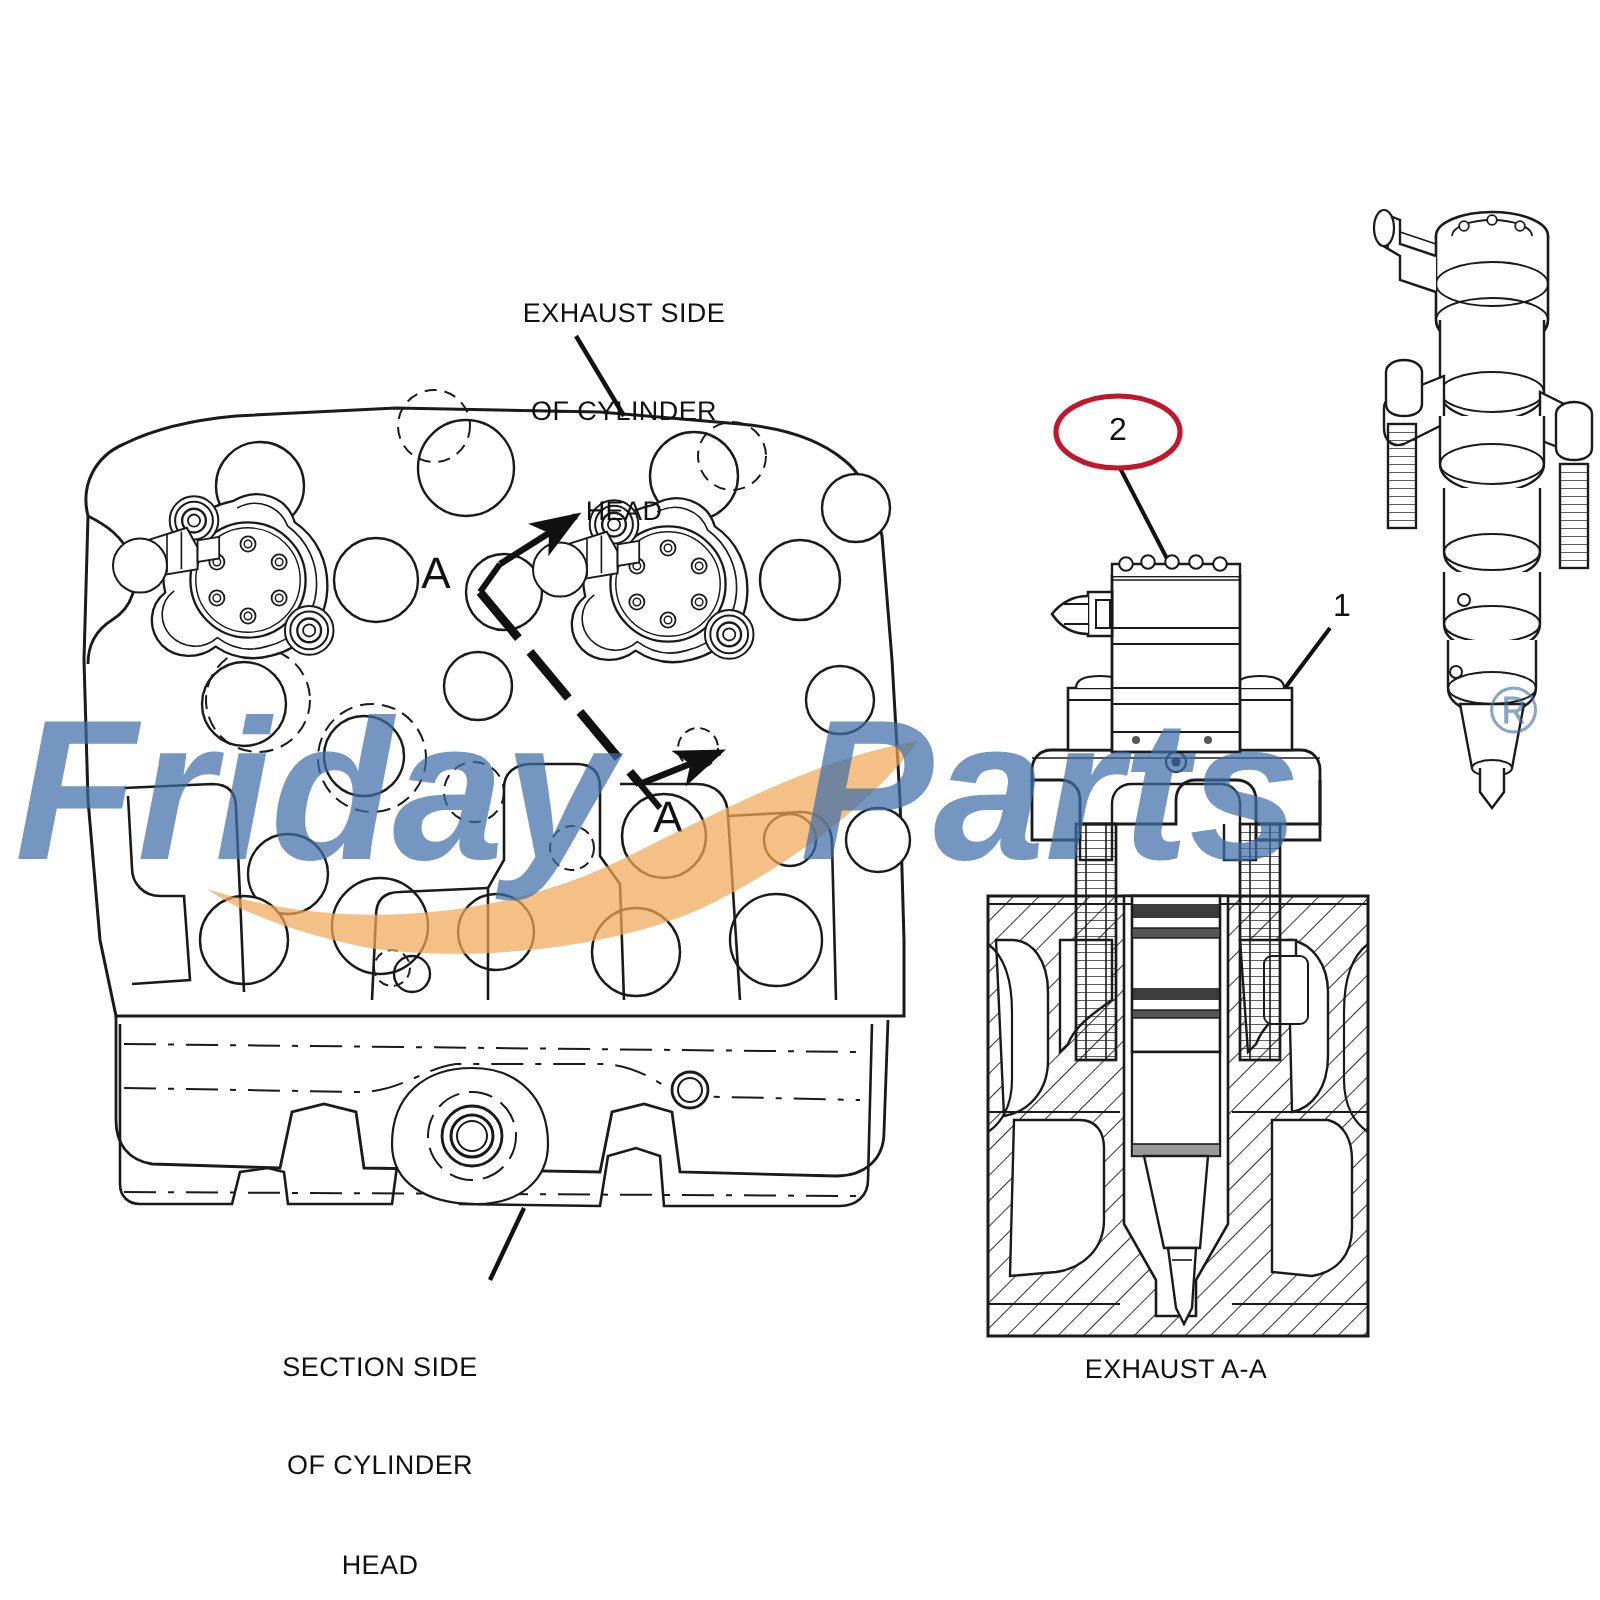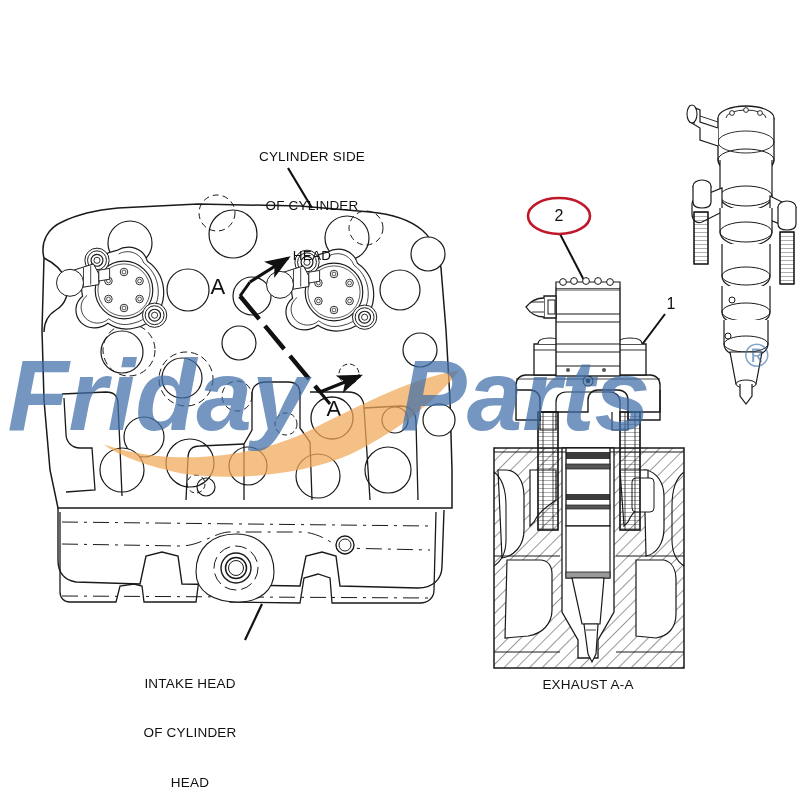--- a/index.html
+++ b/index.html
@@ -416,27 +416,27 @@
       <path d="M 730,352 L 762,352 L 756,384 L 736,384 Z" fill="#ffffff" stroke="#1a1a1a" stroke-width="1.2"></path>
       <ellipse cx="746" cy="384" rx="10" ry="4" fill="#ffffff" stroke="#1a1a1a" stroke-width="1"></ellipse>
       <path d="M 740,384 L 740,396 L 746,404 L 752,396 L 752,384" fill="#ffffff" stroke="#1a1a1a" stroke-width="1.2"></path>
     </g>
 
     <ellipse cx="559" cy="216" rx="31" ry="18" fill="none" stroke="#c0172a" stroke-width="2.6"></ellipse>
 
   </svg>
 
   <div class="lbl lbl-block" style="left:232px; top:116px; width:160px;">
-    <div>CYLINDER SIDE</div>
+    <div>EXHAUST SIDE</div>
     <div>OF CYLINDER</div>
     <div>HEAD</div>
   </div>
 
   <div class="lbl lbl-block" style="left:110px; top:643px; width:160px;">
-    <div>INTAKE HEAD</div>
+    <div>SECTION SIDE</div>
     <div>OF CYLINDER</div>
     <div>HEAD</div>
   </div>
 
   <div class="lbl lbl-section" style="left:508px; top:677px; width:160px;">EXHAUST A-A</div>
 
   <div class="lbl lbl-secletter" style="left:206px; top:274px; width:24px;">A</div>
 
   <div class="lbl lbl-secletter" style="left:322px; top:396px; width:24px;">A</div>
 

